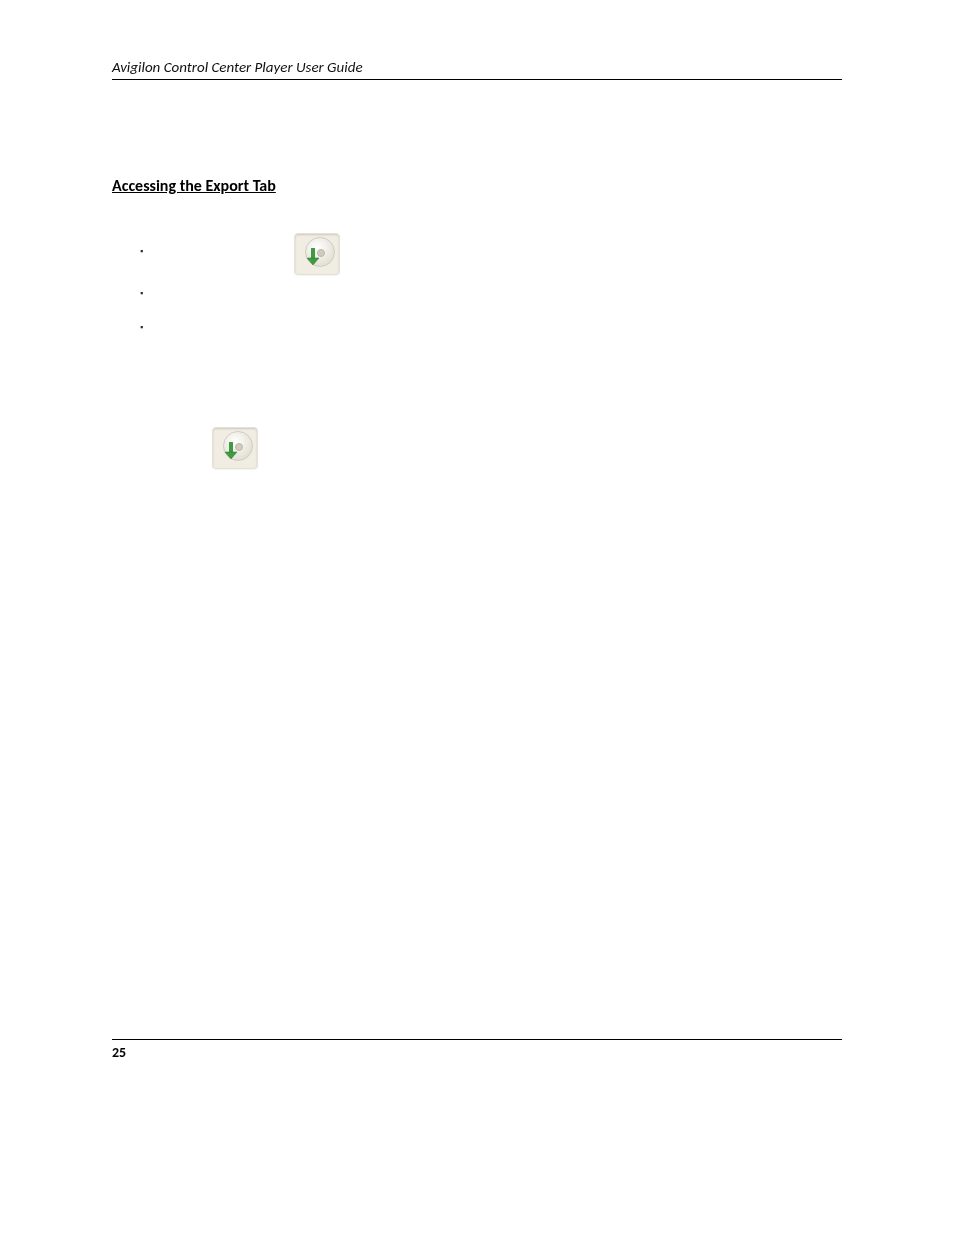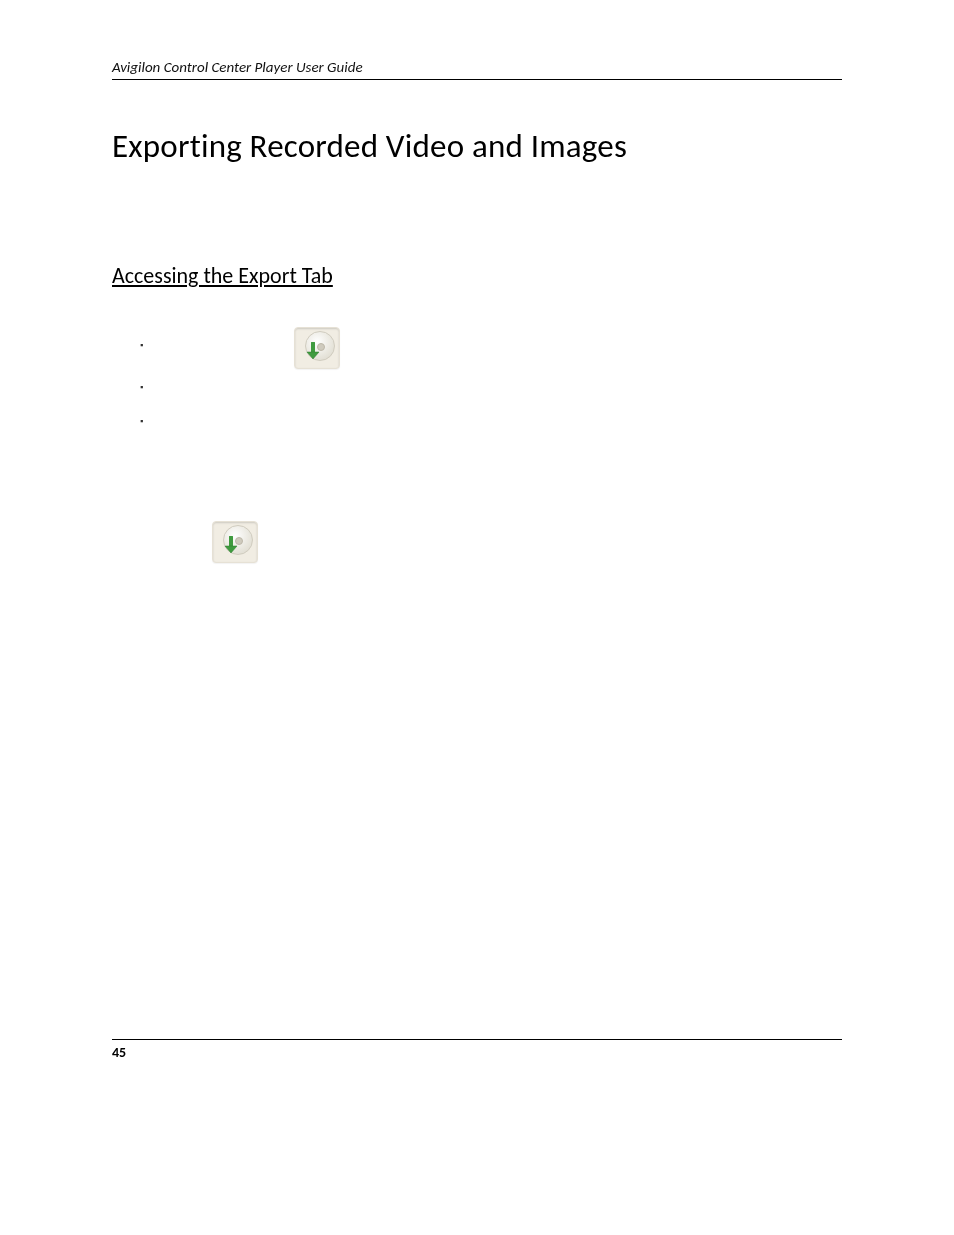--- a/index.html
+++ b/index.html
@@ -25,22 +25,22 @@
     padding-bottom: 3px;
     border-bottom: 1px solid #000;
   }
   .h1 {
     font-size: 33px;
     font-weight: 400;
     margin-top: 46px;
     letter-spacing: 0.2px;
   }
   .h2 {
-    font-size: 22px;
-    font-weight: 400;
+    font-size: 16px;
+    font-weight: 700;
     text-decoration: underline;
     margin-top: 96px;
   }
   .h2.second {
     margin-top: 54px;
   }
   .bullet-list {
     margin-top: 38px;
     padding-left: 42px;
     list-style: none;
@@ -118,21 +118,20 @@
     font-weight: 700;
   }
 </style>
 </head>
 <body>
 
 <div class="page">
 
   <div class="running-header">Avigilon Control Center Player User Guide</div>
 
-  <div class="h1">Exporting Recorded Video and Images</div>
 
   <div class="h2">Accessing the Export Tab</div>
 
   <ul class="bullet-list">
     <li>
       <span class="bullet-text"></span>
       <span class="export-icon">
         <span class="disc"></span>
         <span class="arrow">
           <svg width="16" height="20" viewBox="0 0 16 20">
@@ -157,16 +156,16 @@
       <span class="arrow">
         <svg width="16" height="20" viewBox="0 0 16 20">
           <path d="M8 1 L8 11" stroke="#3f9b3f" stroke-width="4" stroke-linecap="round"></path>
           <path d="M2 10 L8 17 L14 10 Z" fill="#3f9b3f" stroke="#2f7c2f" stroke-width="0.5"></path>
         </svg>
       </span>
     </span>
   </div>
 
   <div class="footer">
-    <span>45</span>
+    <span>25</span>
   </div>
 
 </div>
 
 </body></html>

